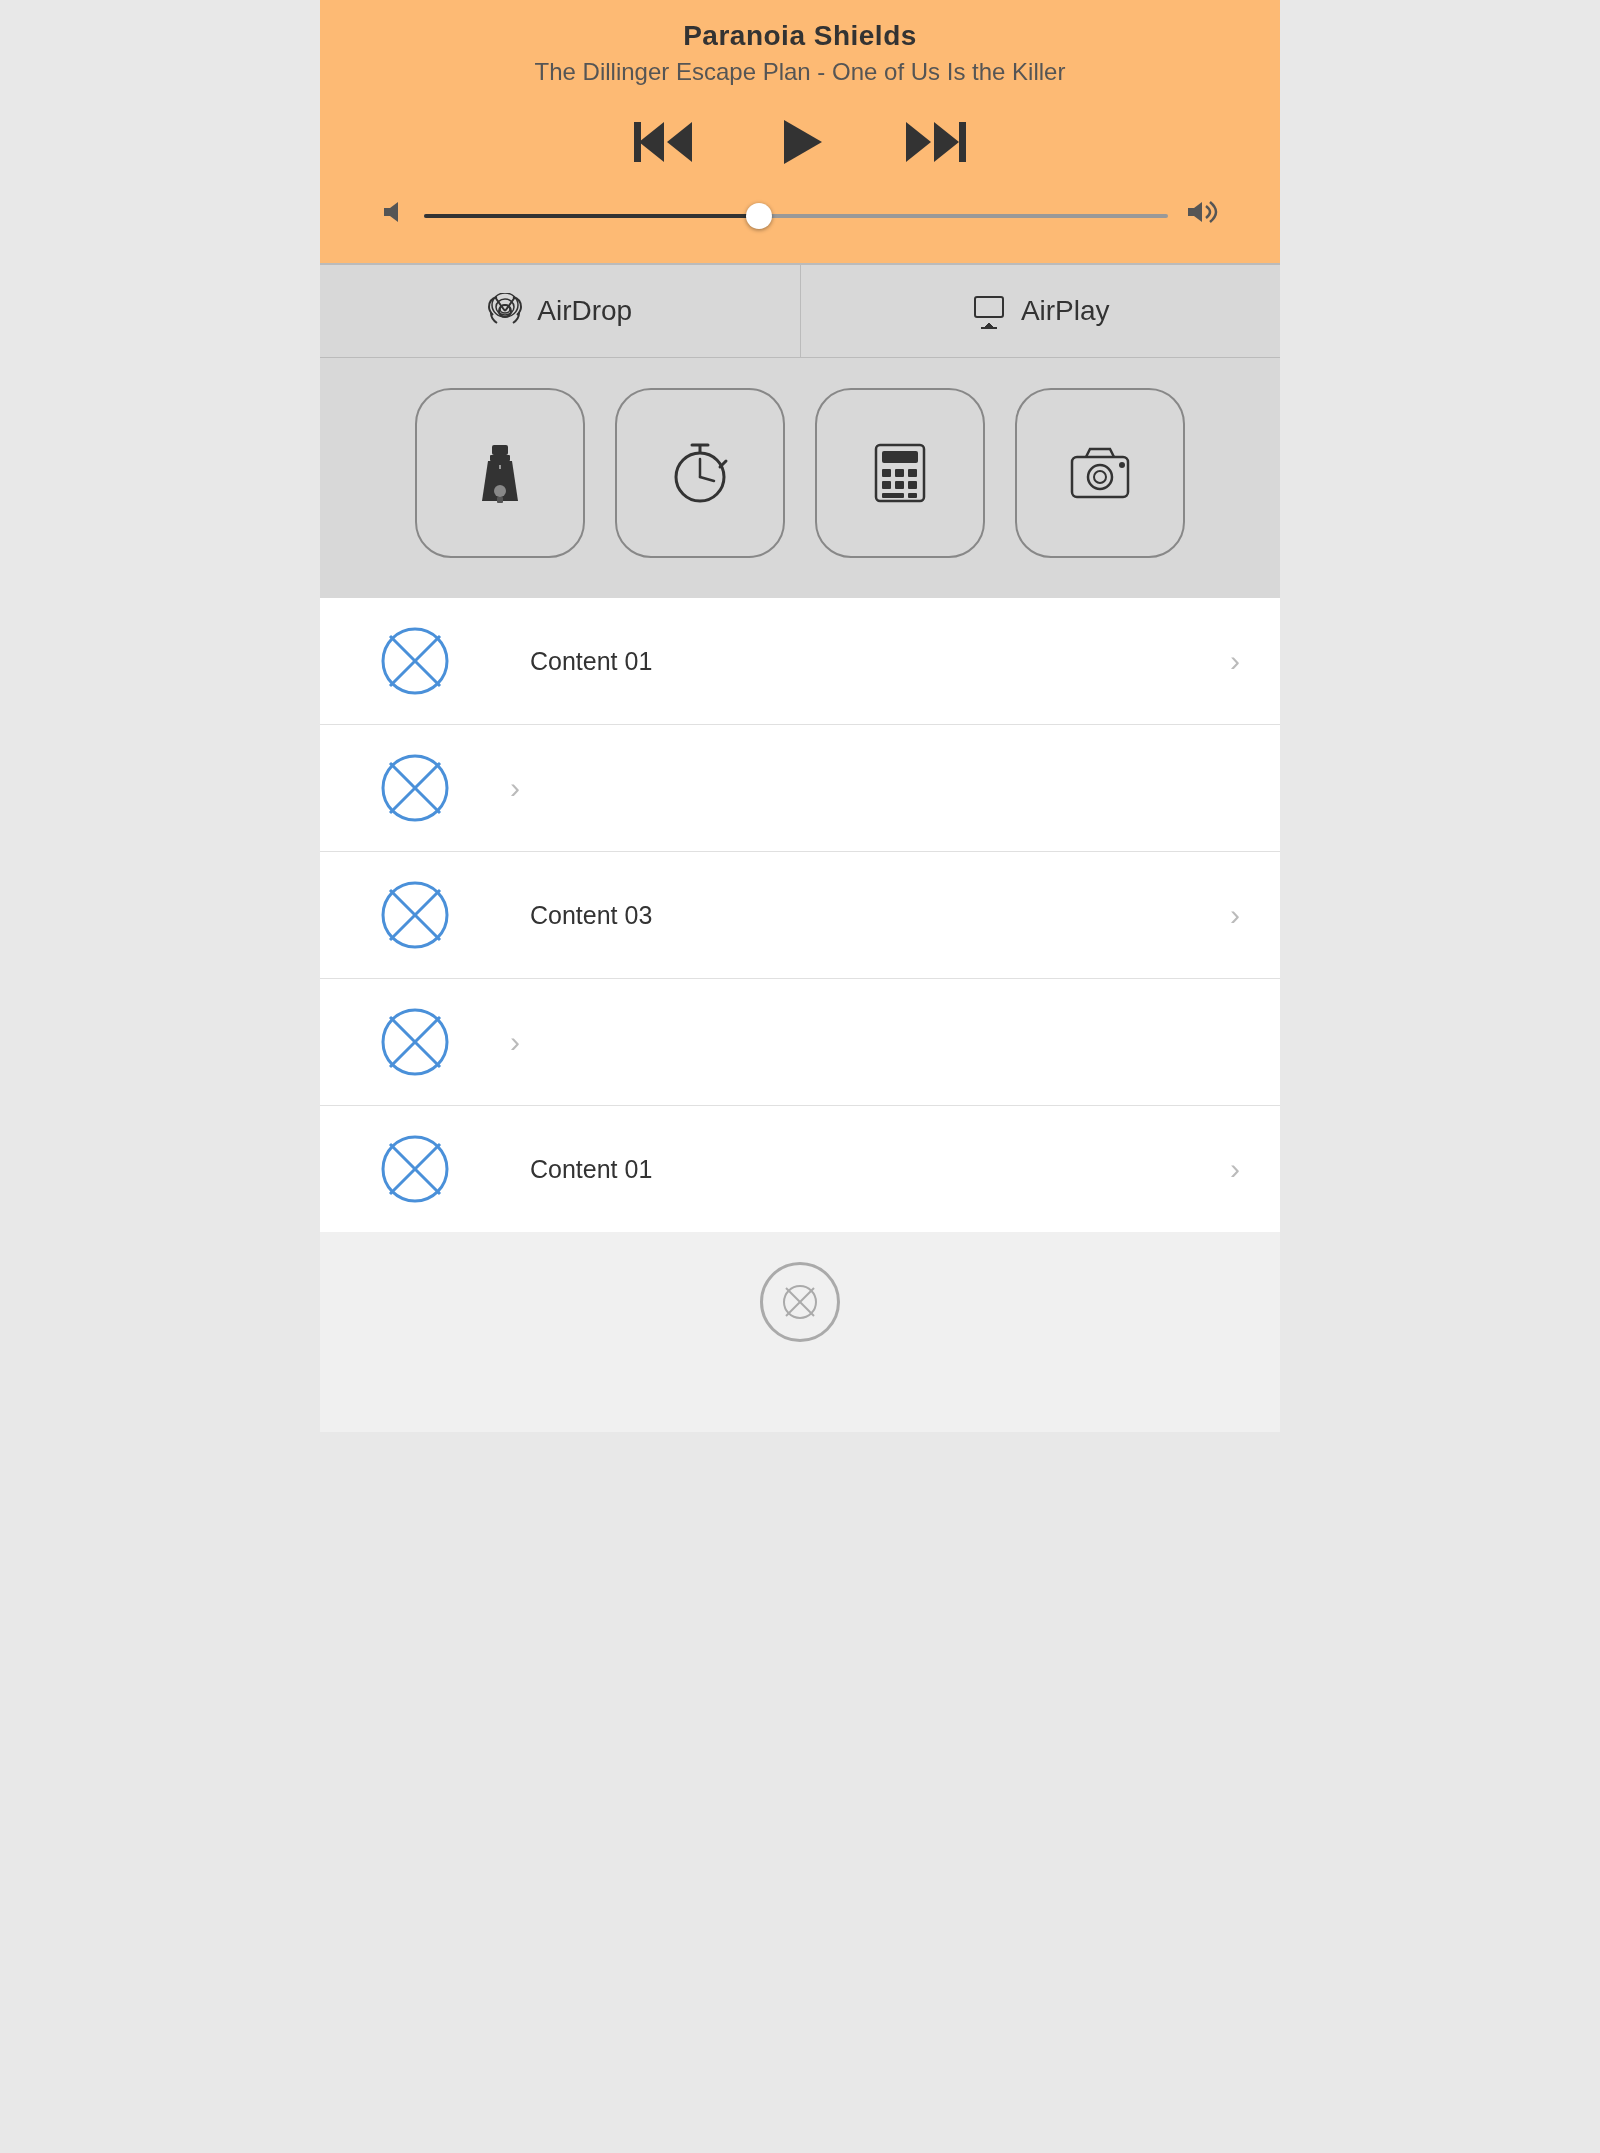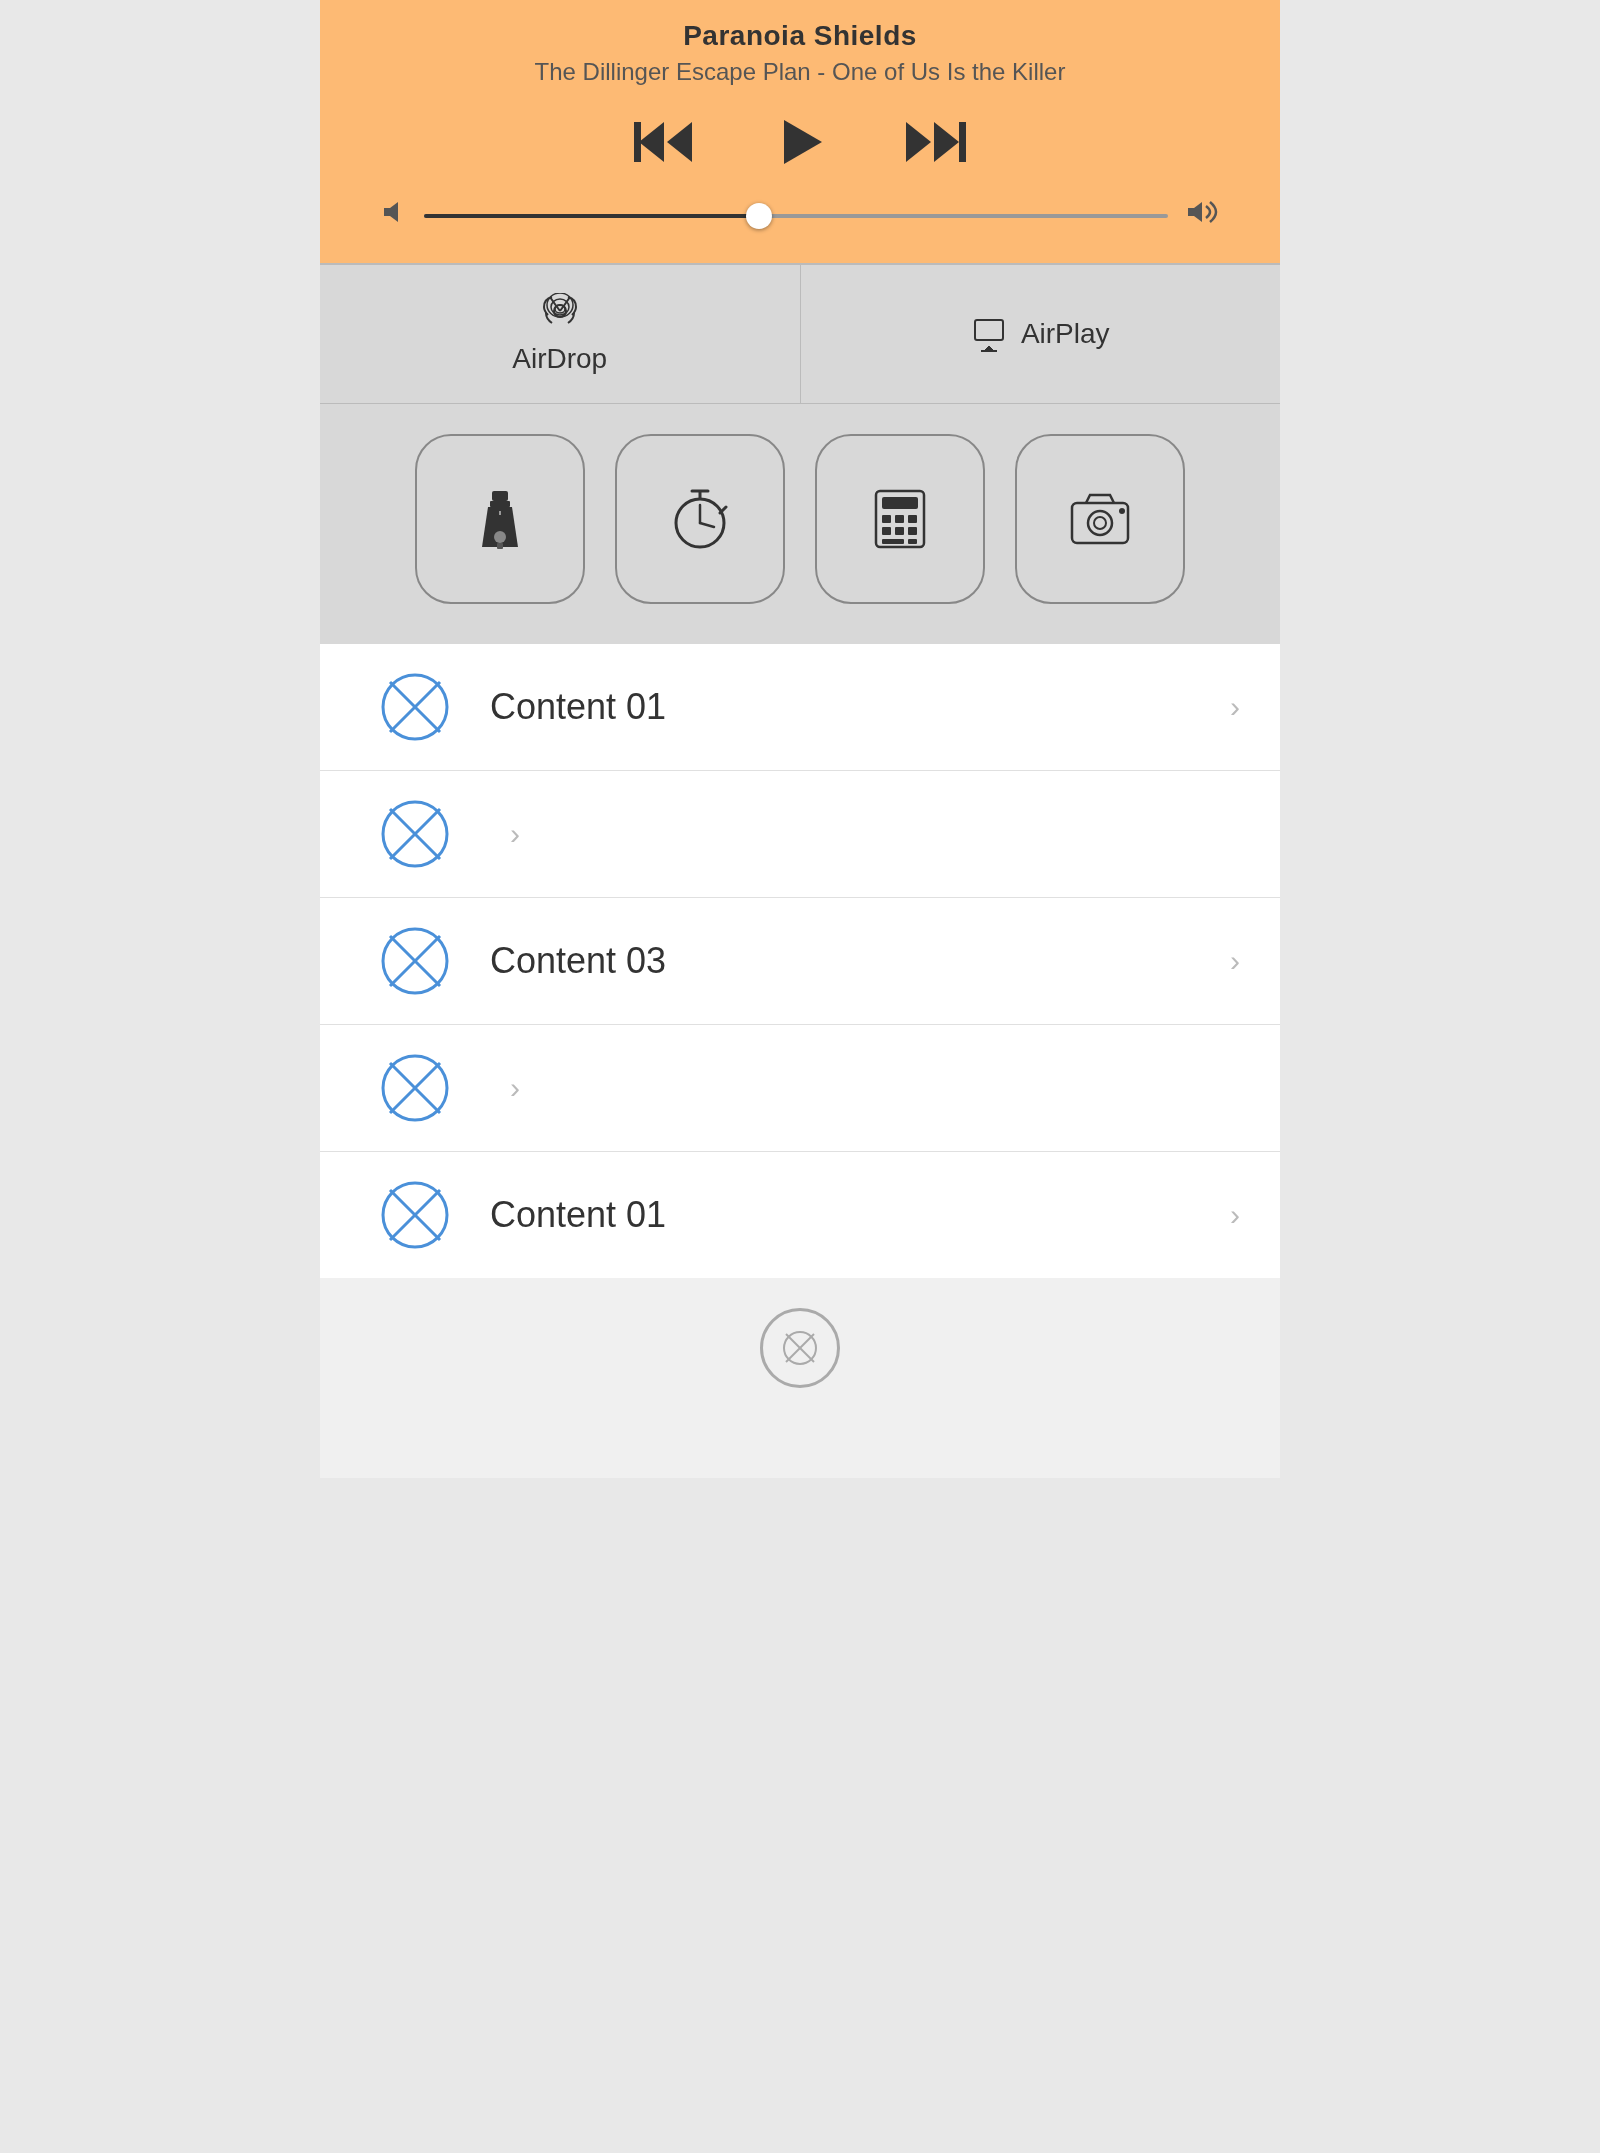--- a/index.html
+++ b/index.html
@@ -113,21 +113,20 @@
       gap: 14px;
       padding: 28px 20px;
       cursor: pointer;
       font-size: 28px;
       color: #333;
       font-weight: 400;
     }
 
     .air-btn:first-child {
       border-right: 1px solid #bbb;
-      flex-direction: column;
     }
 
     .air-btn svg {
       width: 36px;
       height: 36px;
       fill: none;
       stroke: #333;
     }
 
     
@@ -183,23 +182,24 @@
       margin-right: 40px;
     }
 
     .item-icon svg {
       width: 70px;
       height: 70px;
     }
 
     .item-label {
       flex: 1;
-      font-size: 36px;
+      font-size: 25px;
       color: #333;
       font-weight: 300;
+      margin-left: 40px;
     }
 
     .item-chevron {
       color: #bbb;
       font-size: 30px;
       margin-left: 20px;
     }
 
     
     .bottom-area {

